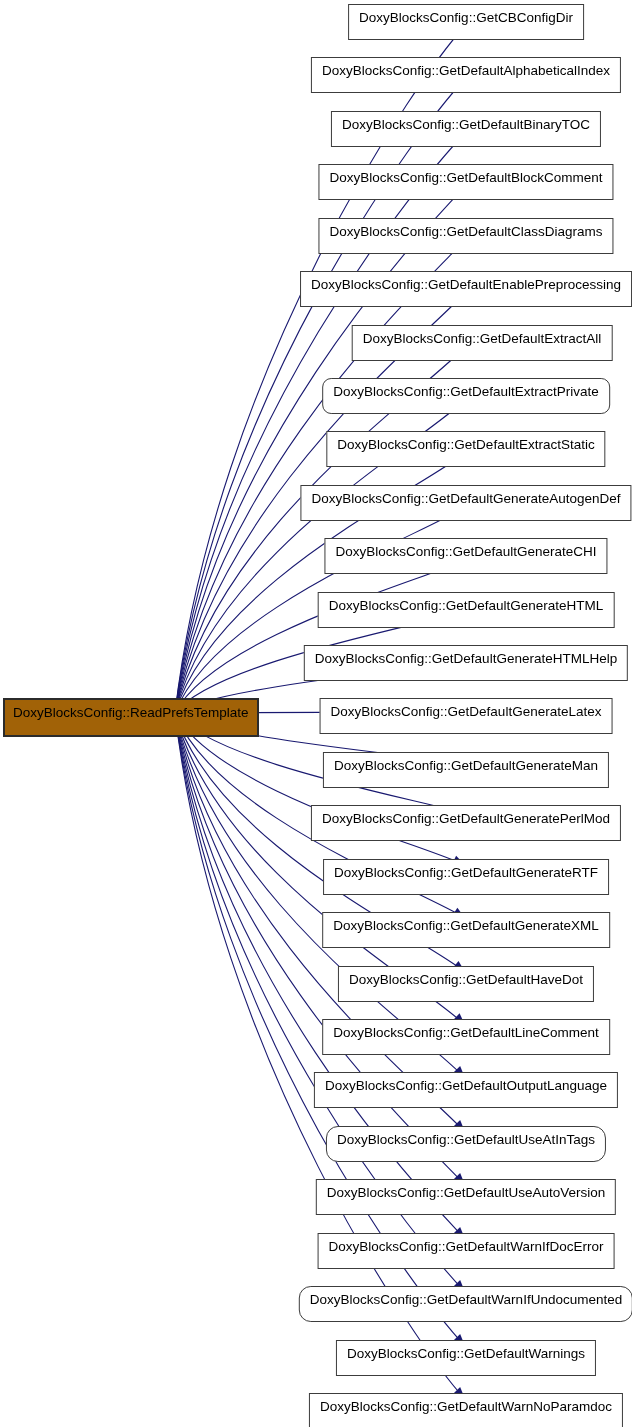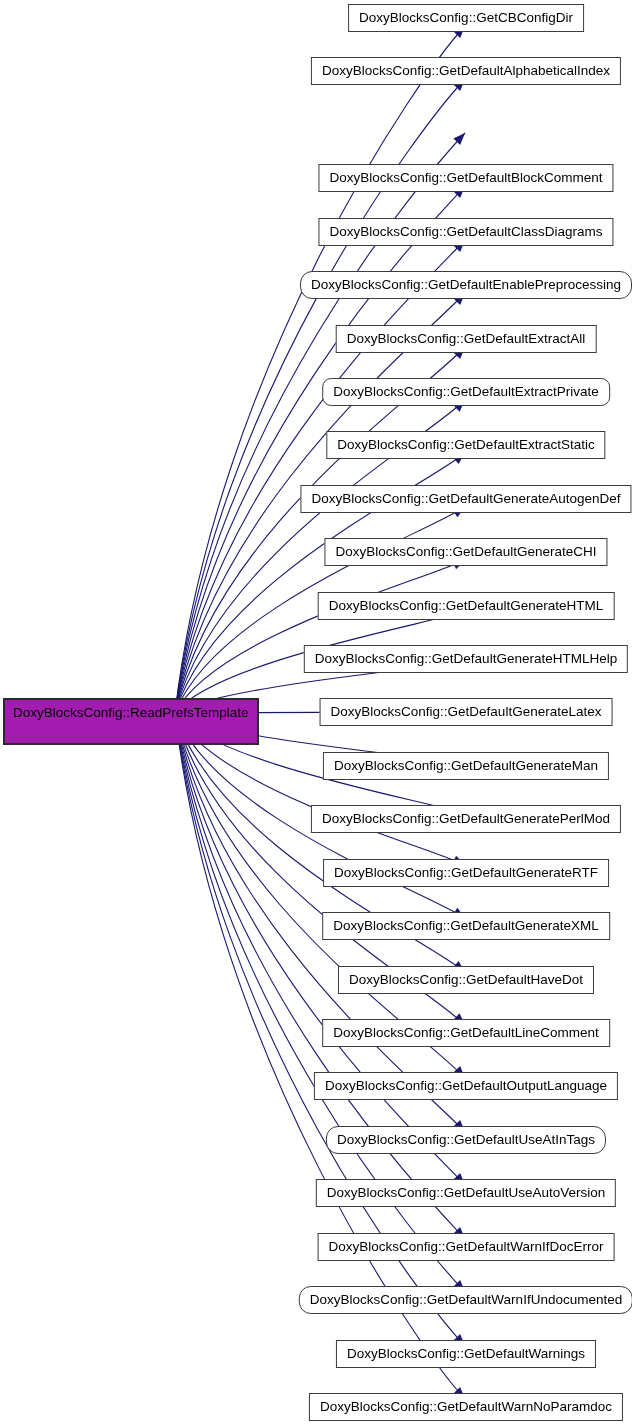--- a/index.html
+++ b/index.html
@@ -22,30 +22,30 @@
     white-space: nowrap;
     text-align: center;
     color: #000000;
     font-size: 13.5px;
     z-index: 2;
     cursor: pointer;
   }
   .callee {
     background: #ffffff;
     border: 1px solid #3c3c3c;
-    height: 28px;
+    height: 36px;
     line-height: 26px;
     padding: 0 10px;
     left: 466px;
     transform: translateX(-50%);
   }
   .caller {
-    background: #a21caf;
+    background: #a16207;
     border: 2px solid #2b2b2b;
-    height: 47px;
+    height: 39px;
     line-height: 26px;
     padding: 0 8px;
     left: 3px;
     top: 698px;
     cursor: default;
   }
 </style>
 </head>
 <body>
 
@@ -103,24 +103,25 @@
       <polygon points="465,1292 453.43683531437966,1286.391682743173 460.1485775924684,1280.099424357465" fill="#191970"></polygon>
       <path d="M175,713 C215,1029.5 420,1298 465,1346" fill="none" stroke="#191970" stroke-width="1.1"></path>
       <polygon points="465,1346 453.43683531437966,1340.391682743173 460.1485775924684,1334.099424357465" fill="#191970"></polygon>
       <path d="M175,713 C215,1056 420,1351 465,1399" fill="none" stroke="#191970" stroke-width="1.1"></path>
       <polygon points="465,1399 453.43683531437966,1393.391682743173 460.1485775924684,1387.099424357465" fill="#191970"></polygon>
     </svg>
   <div class="node caller">DoxyBlocksConfig::ReadPrefsTemplate</div>
 
 <div class="node callee" style="top: 4px;">DoxyBlocksConfig::GetCBConfigDir</div>
     <div class="node callee" style="top: 57px;">DoxyBlocksConfig::GetDefaultAlphabeticalIndex</div>
+    <div class="node callee" style="top: 111px;">DoxyBlocksConfig::GetDefaultBinaryTOC</div>
     <div class="node callee" style="top: 164px;">DoxyBlocksConfig::GetDefaultBlockComment</div>
     <div class="node callee" style="top: 218px;">DoxyBlocksConfig::GetDefaultClassDiagrams</div>
-    <div class="node callee" style="top: 271px; border-radius: 12px;">DoxyBlocksConfig::GetDefaultEnablePreprocessing</div>
-    <div class="node callee" style="top: 325px;">DoxyBlocksConfig::GetDefaultExtractAll</div>
+    <div class="node callee" style="top: 271px;">DoxyBlocksConfig::GetDefaultEnablePreprocessing</div>
+    <div class="node callee" style="top: 325px; margin-left: 16px;">DoxyBlocksConfig::GetDefaultExtractAll</div>
     <div class="node callee" style="top: 378px; border-radius: 9px;">DoxyBlocksConfig::GetDefaultExtractPrivate</div>
     <div class="node callee" style="top: 431px;">DoxyBlocksConfig::GetDefaultExtractStatic</div>
     <div class="node callee" style="top: 485px;">DoxyBlocksConfig::GetDefaultGenerateAutogenDef</div>
     <div class="node callee" style="top: 538px;">DoxyBlocksConfig::GetDefaultGenerateCHI</div>
     <div class="node callee" style="top: 592px;">DoxyBlocksConfig::GetDefaultGenerateHTML</div>
     <div class="node callee" style="top: 645px;">DoxyBlocksConfig::GetDefaultGenerateHTMLHelp</div>
     <div class="node callee" style="top: 698px;">DoxyBlocksConfig::GetDefaultGenerateLatex</div>
     <div class="node callee" style="top: 752px;">DoxyBlocksConfig::GetDefaultGenerateMan</div>
     <div class="node callee" style="top: 805px;">DoxyBlocksConfig::GetDefaultGeneratePerlMod</div>
     <div class="node callee" style="top: 859px;">DoxyBlocksConfig::GetDefaultGenerateRTF</div>

